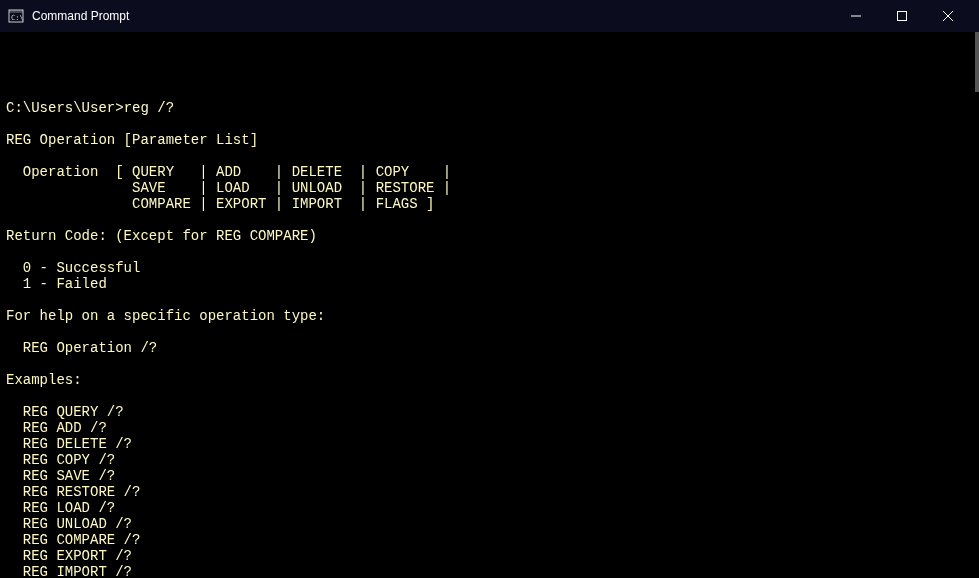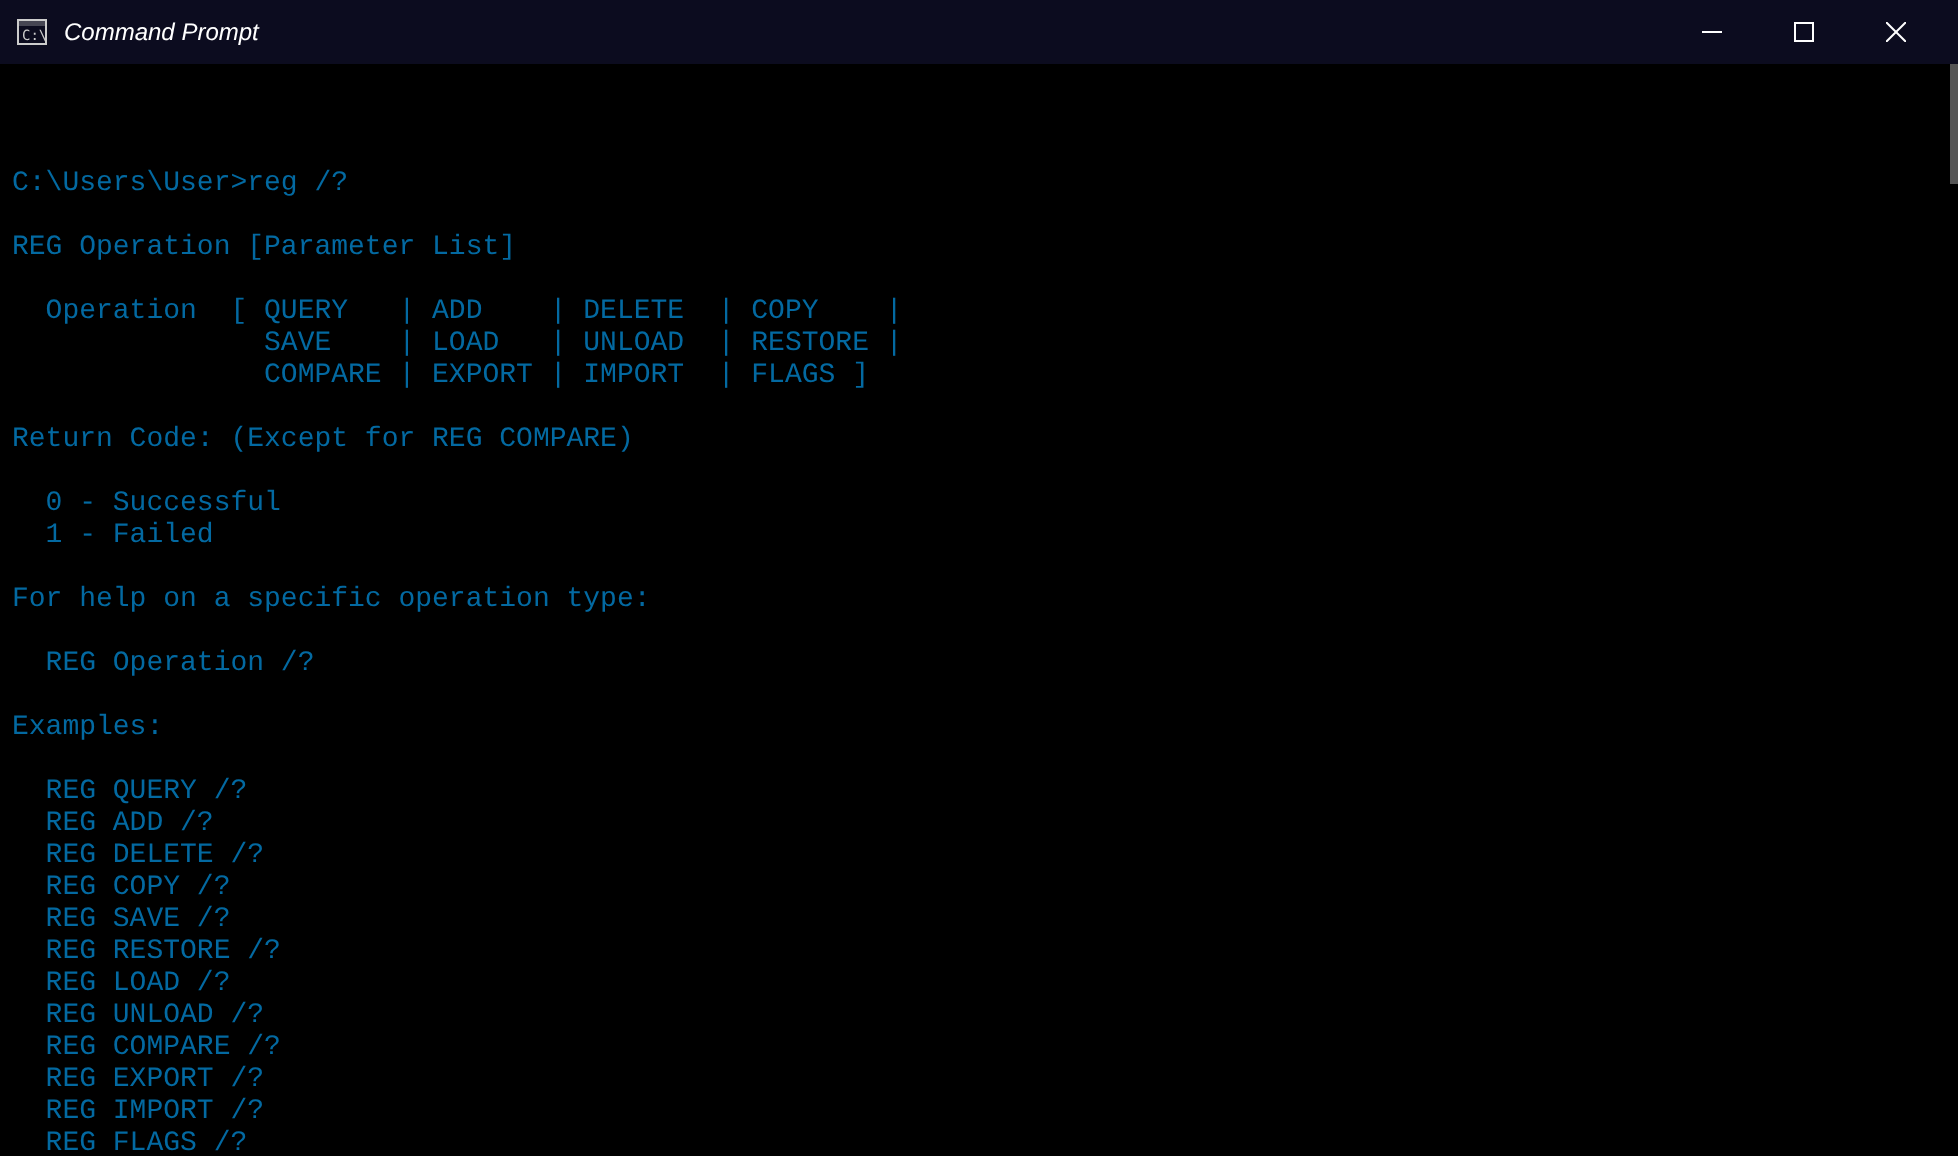--- a/index.html
+++ b/index.html
@@ -34,43 +34,42 @@
     .titlebar-icon {
       width: 16px;
       height: 16px;
       margin-right: 8px;
       display: flex;
       align-items: center;
       justify-content: center;
     }
     .titlebar-title {
       flex: 1;
-      font-style: italic;
     }
     .window-controls {
       display: flex;
       align-items: center;
       gap: 0;
     }
     .window-control {
       width: 46px;
       height: 32px;
       display: flex;
       align-items: center;
       justify-content: center;
       color: #ffffff;
       cursor: pointer;
     }
     .terminal {
       flex: 1;
       background: #000;
-      color: #0369a1;
+      color: #fef9c3;
       font-size: 14px;
       line-height: 16px;
-      padding: 4px 6px;
+      padding: 20px 6px;
       white-space: pre;
       overflow-y: auto;
       position: relative;
     }
     .terminal-content {
       font-family: Consolas, 'Courier New', monospace;
     }
     @keyframes blink {
       50% { opacity: 0; }
     }

